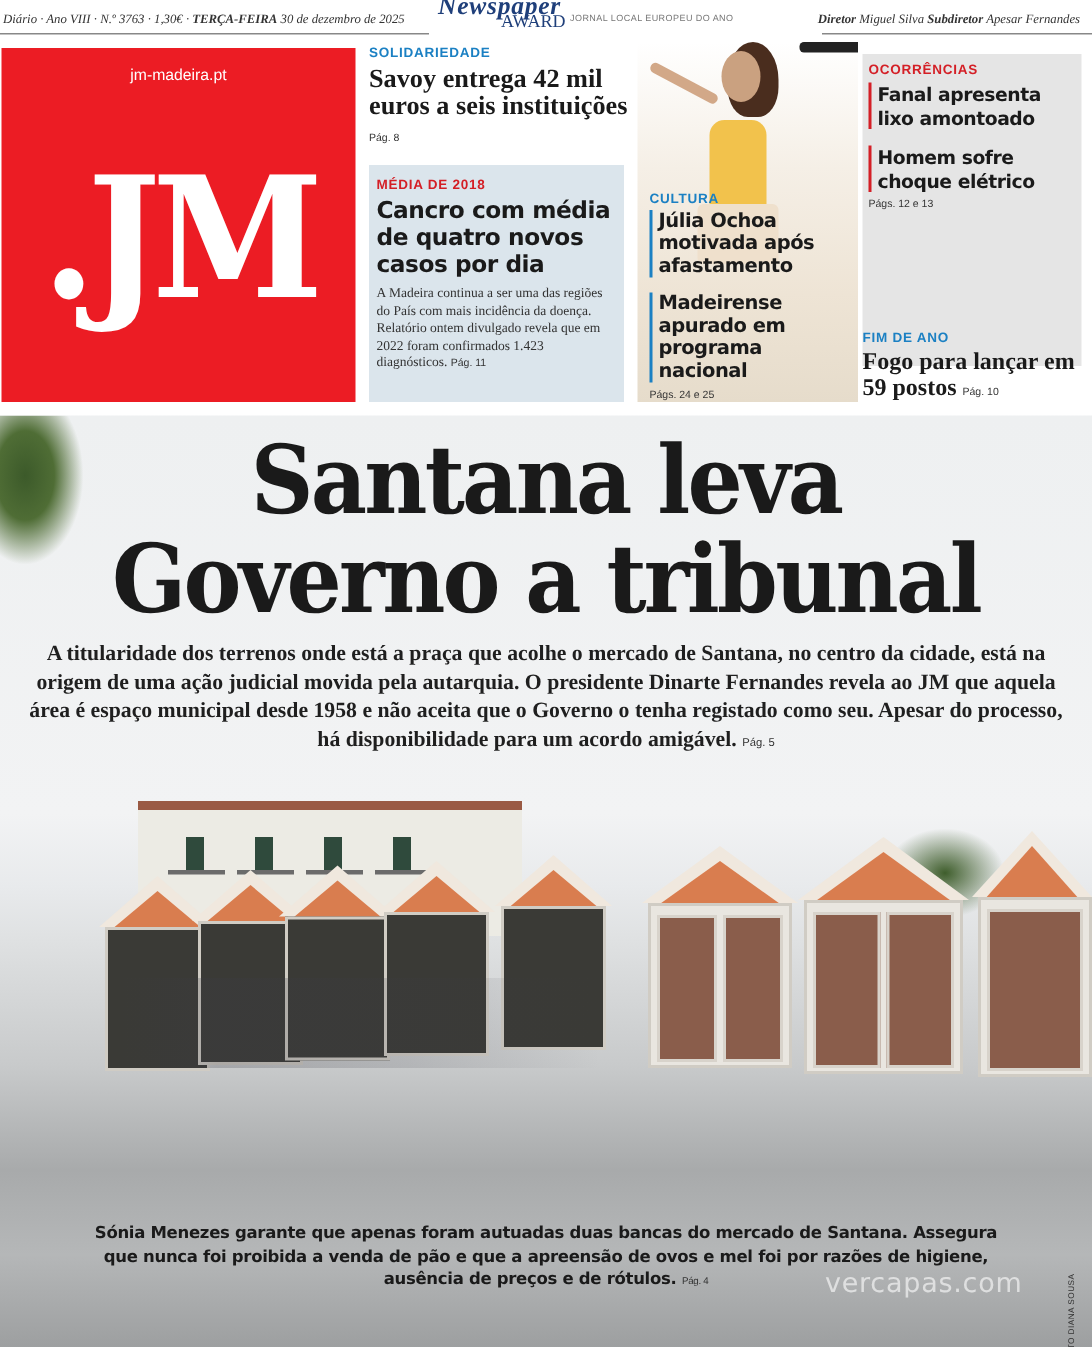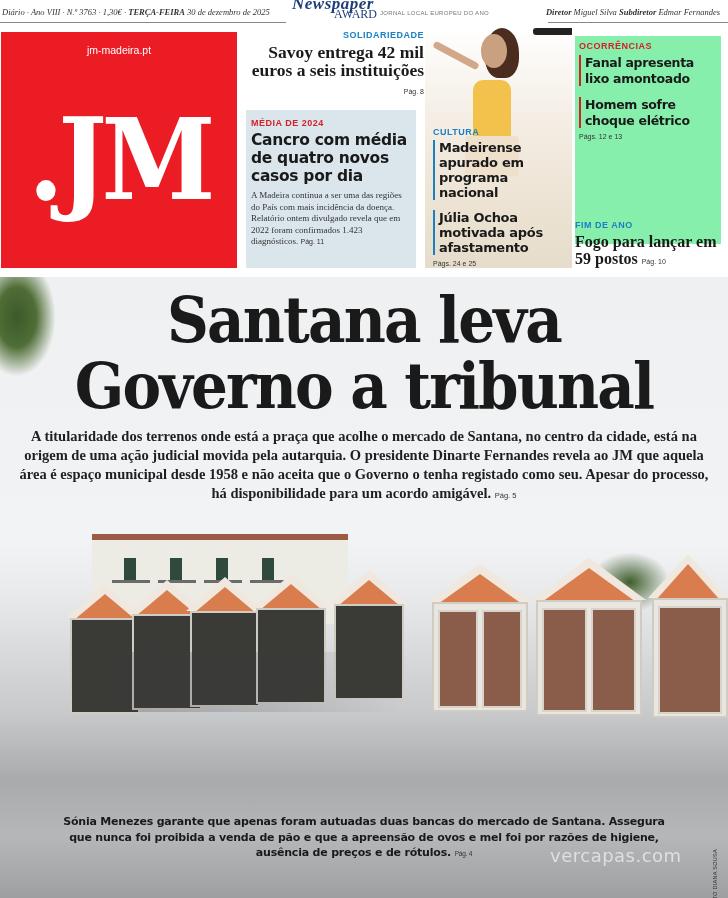--- a/index.html
+++ b/index.html
@@ -20,40 +20,40 @@
 
   .logo { position: absolute; left: 1px; top: 32px; width: 236px; height: 236px; background: #ec1c24; }
   .logo .url { position: absolute; width: 100%; top: 12px; text-align: center; color: #fff; font-size: 10.5px; }
   .logo .mark { position: absolute; left: 0; width: 100%; top: 72px; text-align: center; color: #fff; font-family: "DejaVu Serif", serif; font-weight: bold; font-size: 112px; letter-spacing: -6px; line-height: 1; transform: scaleX(0.92); }
 
   .tag { font-weight: bold; font-size: 9px; letter-spacing: 0.5px; }
   .tag.blue { color: #1b80c3; }
   .tag.red { color: #d41f26; }
   .pag { font-family: "Liberation Sans", sans-serif; font-size: 7px; font-weight: normal; color: #333; }
 
-  .solid { position: absolute; left: 246px; top: 30px; width: 178px; text-align: right; }
+  .solid { position: absolute; left: 246px; top: 30px; width: 178px; }
   .solid h2 { font-family: "Liberation Serif", serif; font-weight: bold; font-size: 17.5px; line-height: 18px; margin-top: 3px; color: #1a1a1a; }
 
   .media { position: absolute; left: 246px; top: 110px; width: 170px; height: 158px; background: #dbe5ec; padding: 8px 5px; }
   .media h2 { font-family: "DejaVu Sans", sans-serif; font-weight: bold; font-size: 15.5px; line-height: 18px; margin-top: 3px; color: #1a1a1a; letter-spacing: -0.3px; }
   .media p { font-family: "Liberation Serif", serif; font-size: 9px; line-height: 11.5px; margin-top: 5px; color: #333; }
 
   .photo-top { position: absolute; left: 425px; top: 28px; width: 147px; height: 240px; background: linear-gradient(180deg, #fff 0%, #f5efe6 35%, #eee4d5 70%, #e6dccb 100%); overflow: hidden; }
   .photo-top .singer-body { position: absolute; left: 48px; top: 52px; width: 38px; height: 60px; background: #f2c24c; border-radius: 10px 10px 4px 4px; }
   .photo-top .singer-skirt { position: absolute; left: 40px; top: 108px; width: 54px; height: 40px; background: #efe0cc; border-radius: 4px; }
   .photo-top .singer-head { position: absolute; left: 56px; top: 6px; width: 26px; height: 34px; background: #caa180; border-radius: 50%; }
   .photo-top .singer-hair { position: absolute; left: 60px; top: 0px; width: 34px; height: 50px; background: #4a2d1e; border-radius: 50% 50% 40% 40%; }
   .photo-top .arm-l { position: absolute; left: 6px; top: 24px; width: 50px; height: 7px; background: #d2a888; transform: rotate(28deg); border-radius: 4px; }
   .photo-top .mic { position: absolute; left: 108px; top: 0px; width: 44px; height: 7px; background: #222; border-radius: 3px; }
   .cultura { position: absolute; left: 433px; top: 127px; width: 136px; }
   .cultura .item { border-left: 2px solid #1b80c3; padding-left: 4px; margin-top: 3px; font-family: "DejaVu Sans", sans-serif; font-weight: bold; font-size: 13px; line-height: 15px; color: #1a1a1a; letter-spacing: -0.3px; }
   .cultura .item + .item { margin-top: 10px; }
   .cultura .pag { display: block; margin-top: 5px; }
 
-  .ocorr { position: absolute; left: 575px; top: 36px; width: 146px; height: 208px; background: #86efac; padding: 5px 4px; }
+  .ocorr { position: absolute; left: 575px; top: 36px; width: 146px; height: 208px; background: #e5e5e5; padding: 5px 4px; }
   .ocorr .item { border-left: 2px solid #d41f26; padding-left: 4px; margin-top: 4px; font-family: "DejaVu Sans", sans-serif; font-weight: bold; font-size: 12.5px; line-height: 15.5px; color: #1a1a1a; letter-spacing: -0.3px; }
   .ocorr .item + .item { margin-top: 11px; }
   .ocorr .pag { display: block; margin-top: 5px; }
 
   .fim { position: absolute; left: 575px; top: 220px; width: 150px; }
   .fim h2 { font-family: "Liberation Serif", serif; font-weight: bold; font-size: 16px; line-height: 17px; margin-top: 3px; color: #1a1a1a; }
 
   .hero { position: absolute; left: 0; top: 277px; width: 728px; height: 699px; overflow: hidden;
     background: linear-gradient(180deg, #eef0f1 0%, #f2f3f4 38%, #e8eaec 45%, #dfe1e2 50%, #c8cacb 62%, #a8aaab 72%, #b5b7b8 80%, #9a9c9d 90%, #8f9192 100%); }
   .hero .tree { position: absolute; left: 0; top: 0; width: 56px; height: 100px; background: radial-gradient(ellipse at 30% 40%, #3c5a2a 0%, #4f6d35 35%, rgba(90,120,60,0) 70%); }
@@ -85,52 +85,52 @@
 <body>
 
 <div class="masthead-bar">
   <div class="issue"><span>Diário · Ano VIII · N.º 3763 · 1,30€ · </span><b>TERÇA-FEIRA</b><span> 30 de dezembro de 2025</span></div>
   <div class="rule-l"></div>
   <div class="award">
     <span class="np">Newspaper</span>
     <span class="aw">AWARD</span>
     <span class="jl">JORNAL LOCAL EUROPEU DO ANO</span>
   </div>
-  <div class="staff"><b>Diretor</b><span> Miguel Silva  </span><b>Subdiretor</b><span> Edmar Fernandes</span></div>
+  <div class="staff"><b>Diretor</b><span> Miguel Silva  </span><b>Subdiretor</b><span> Apesar Fernandes</span></div>
   <div class="rule-r"></div>
 </div>
 
 <div class="logo">
   <div class="url">jm-madeira.pt</div>
   <div class="mark">.JM</div>
 </div>
 
 <div class="solid">
   <div class="tag blue">SOLIDARIEDADE</div>
   <h2><span>Savoy entrega 42 mil euros a seis instituições</span> <span class="pag">Pág. 8</span></h2>
 </div>
 
 <div class="media">
-  <div class="tag red">MÉDIA DE 2024</div>
+  <div class="tag red">MÉDIA DE 2018</div>
   <h2>Cancro com média de quatro novos casos por dia</h2>
   <p><span>A Madeira continua a ser uma das regiões do País com mais incidência da doença. Relatório ontem divulgado revela que em 2022 foram confirmados 1.423 diagnósticos.</span> <span class="pag">Pág. 11</span></p>
 </div>
 
 <div class="photo-top">
   <div class="arm-l"></div>
   <div class="singer-hair"></div>
   <div class="singer-head"></div>
   <div class="mic"></div>
   <div class="singer-body"></div>
   <div class="singer-skirt"></div>
 </div>
 <div class="cultura">
   <div class="tag blue">CULTURA</div>
+  <div class="item">Júlia Ochoa motivada após afastamento</div>
   <div class="item">Madeirense apurado em programa nacional</div>
-  <div class="item">Júlia Ochoa motivada após afastamento</div>
   <span class="pag">Págs. 24 e 25</span>
 </div>
 
 <div class="ocorr">
   <div class="tag red">OCORRÊNCIAS</div>
   <div class="item">Fanal apresenta lixo amontoado</div>
   <div class="item">Homem sofre choque elétrico</div>
   <span class="pag">Págs. 12 e 13</span>
 </div>
 

